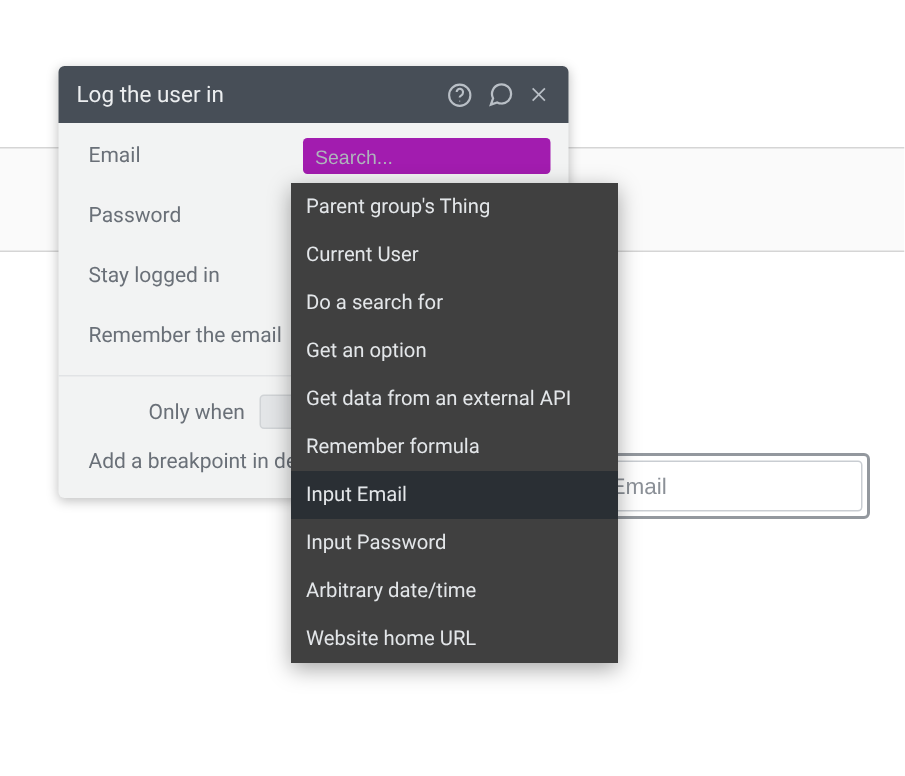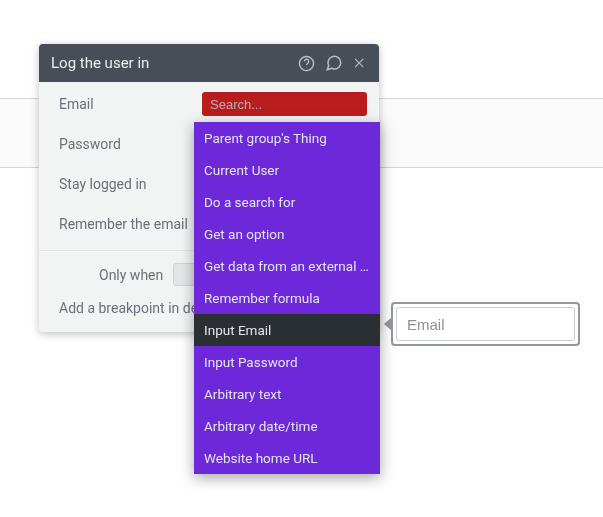--- a/index.html
+++ b/index.html
@@ -63,21 +63,21 @@
       min-height: 28px;
     }
     .form-label {
       flex: 1;
       color: #6a7078;
       font-size: 14px;
     }
     .search-input {
       width: 165px;
       height: 24px;
-      background: #b91c1c;
+      background: #a21caf;
       border: none;
       border-radius: 3px;
       color: #d1d6db;
       font-size: 13px;
       padding: 0 8px;
       outline: none;
     }
     .search-input::placeholder { color: #aeb4bb; }
     .panel-footer {
       padding: 12px 20px 16px 20px;
@@ -114,22 +114,22 @@
     }
     .breakpoint-link {
       color: #6a7078;
       font-size: 14px;
     }
 
     .dropdown {
       position: absolute;
       top: 122px;
       left: 194px;
-      width: 186px;
-      background: #6d28d9;
+      width: 218px;
+      background: #404040;
       z-index: 5;
       box-shadow: 0 4px 14px rgba(0,0,0,0.35);
       max-height: 354px;
       overflow: hidden;
     }
     .dropdown-item {
       color: #e3e6e9;
       font-size: 13.5px;
       padding: 8px 10px;
       cursor: pointer;
@@ -240,21 +240,20 @@
 
 <div class="dropdown">
     <div class="dropdown-item">Parent group's Thing</div>
     <div class="dropdown-item">Current User</div>
     <div class="dropdown-item">Do a search for</div>
     <div class="dropdown-item">Get an option</div>
     <div class="dropdown-item">Get data from an external API</div>
     <div class="dropdown-item">Remember formula</div>
     <div class="dropdown-item highlight">Input Email</div>
     <div class="dropdown-item">Input Password</div>
-    <div class="dropdown-item">Arbitrary text</div>
     <div class="dropdown-item">Arbitrary date/time</div>
     <div class="dropdown-item">Website home URL</div>
   </div>
 
 <div class="email-callout">
   <div class="callout-arrow"></div>
   <div class="callout-box">
     <input class="email-input" type="text" placeholder="Email" style="">
   </div>
 </div>

